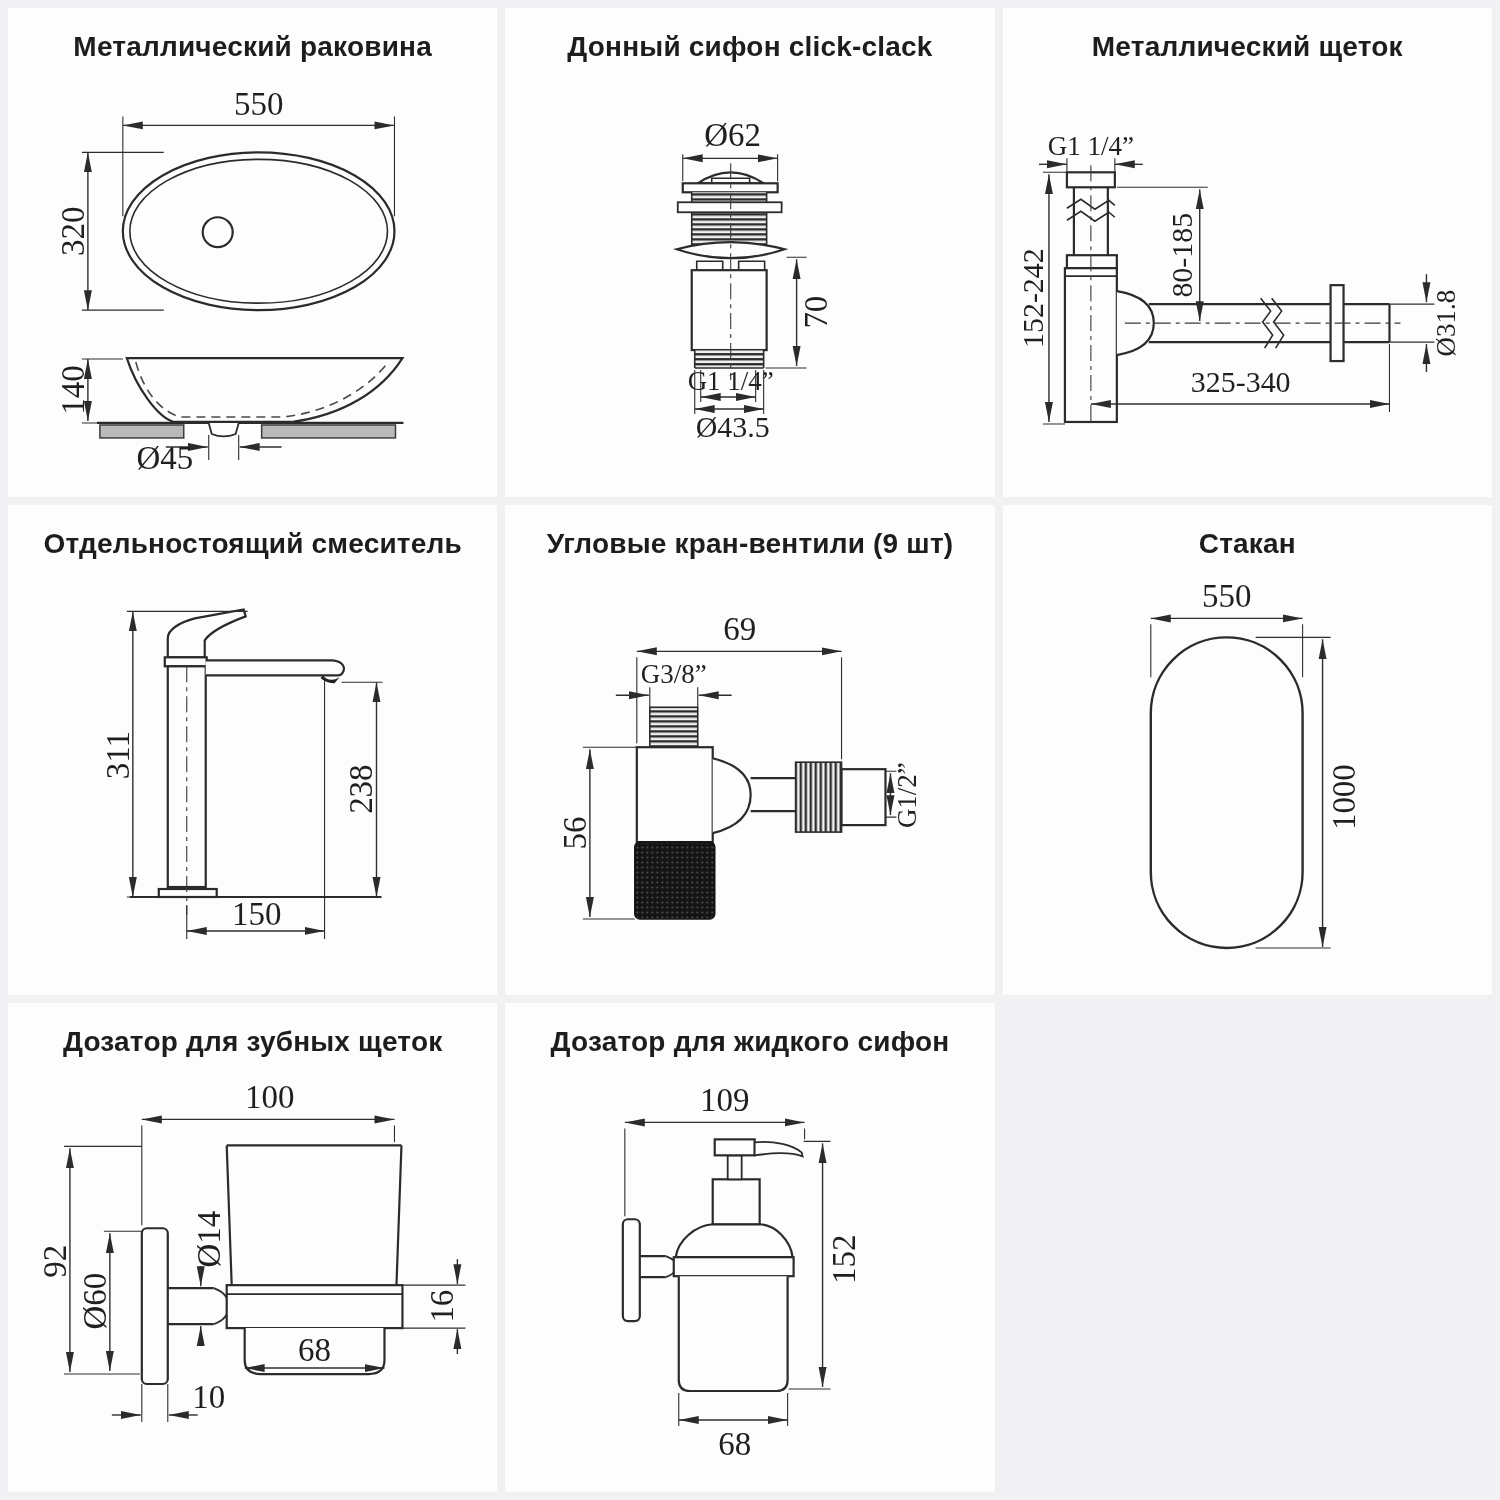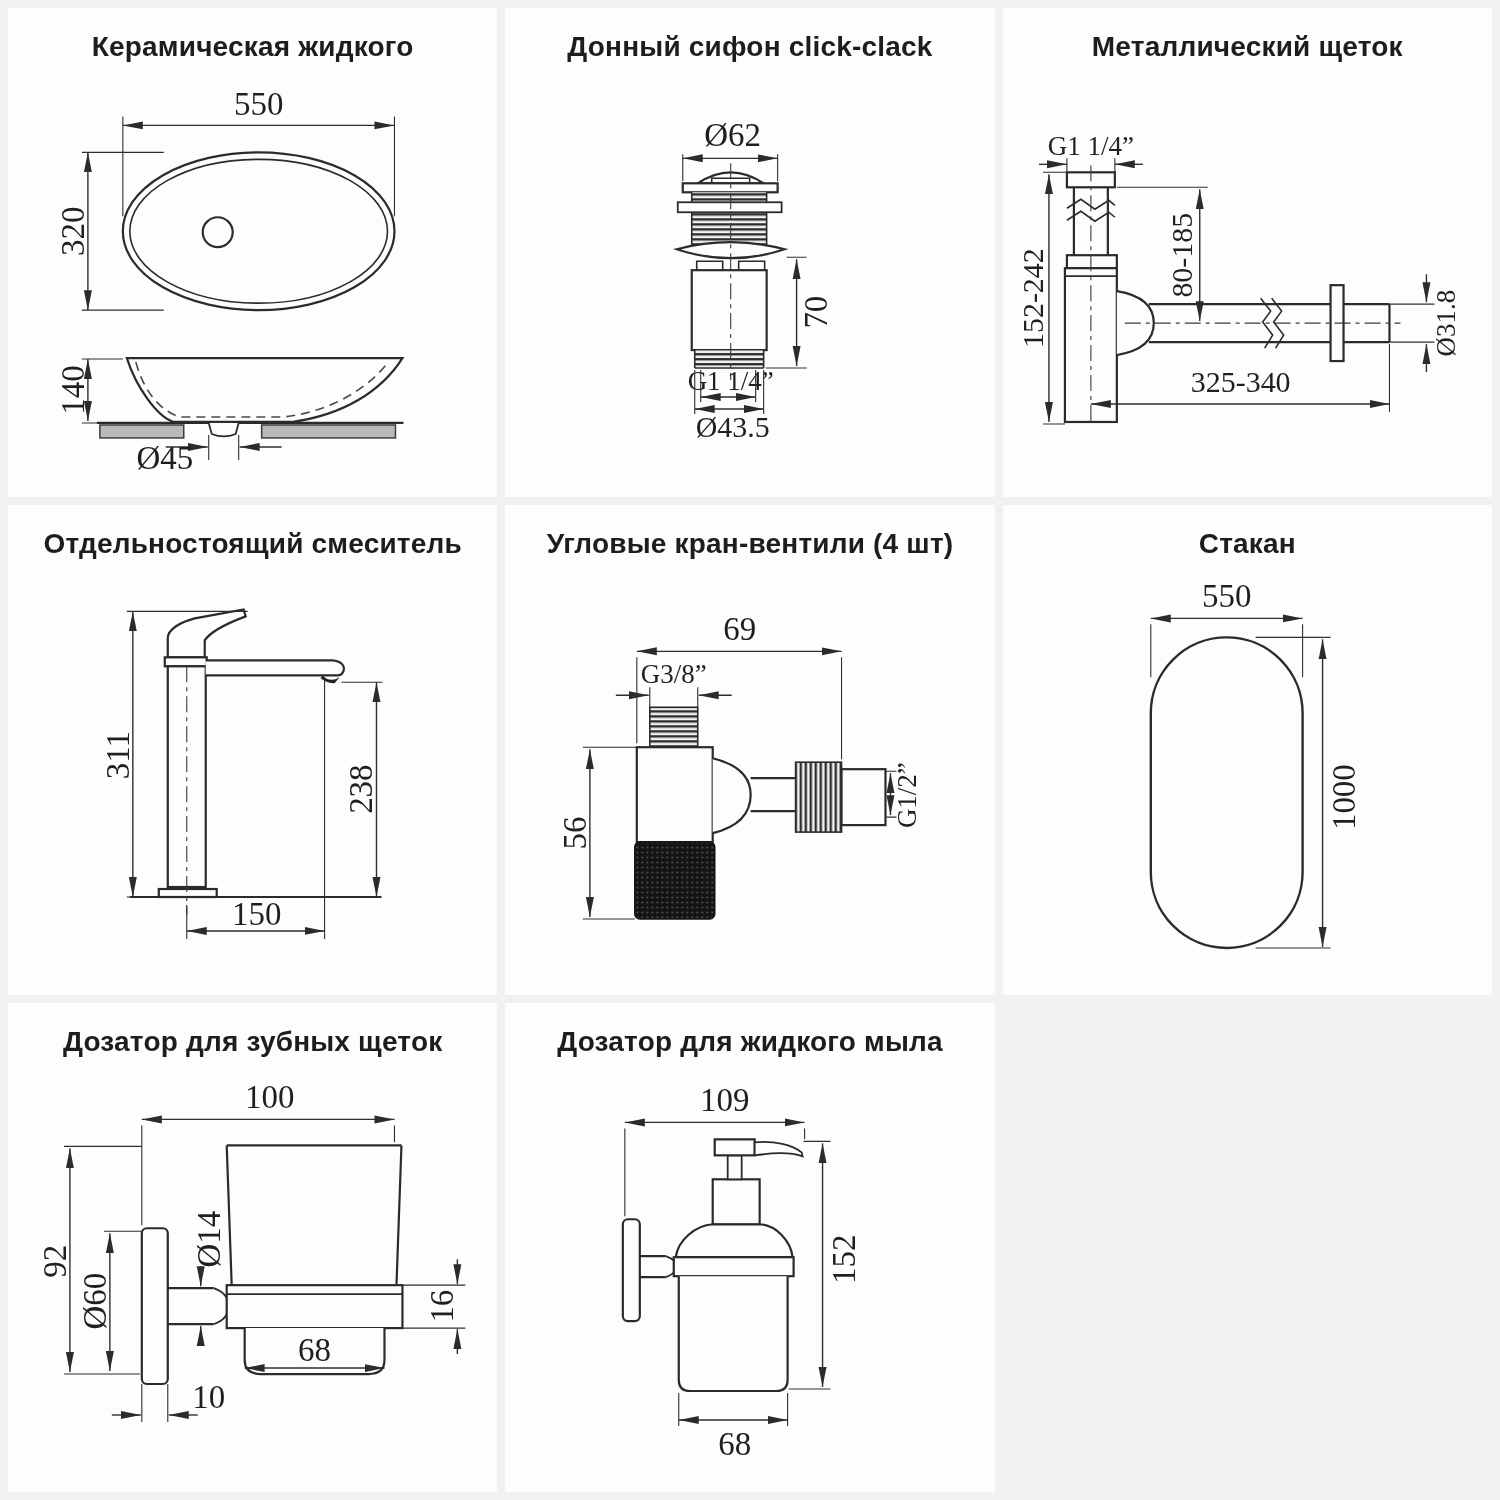--- a/index.html
+++ b/index.html
@@ -43,21 +43,21 @@
     <pattern id="knurl" width="5" height="5" patternUnits="userSpaceOnUse">
       <rect width="5" height="5" fill="#141414"></rect>
         <circle cx="2.5" cy="2.5" r="1" fill="#555"></circle>
     </pattern>
   </defs>
 </svg>
 
 <div class="grid">
 
   <div class="cell">
-    <h2>Керамическая жидкого</h2>
+    <h2>Металлический раковина</h2>
     <svg viewBox="0 0 490 429">
       <g>
         <ellipse class="ol" cx="251" cy="163" rx="136" ry="79"></ellipse>
         <ellipse class="ol2" cx="251" cy="163" rx="129" ry="72"></ellipse>
         <circle class="ol" cx="210" cy="164" r="15"></circle>
       </g>
       <g>
         <path class="xl" d="M115 48 V148 M387 48 V148"></path>
         <path class="dl" d="M115 57 H387" marker-start="url(#ar)" marker-end="url(#ar)"></path>
         <text class="dt" x="251" y="47">550</text>
@@ -201,21 +201,21 @@
       </g>
       <g>
         <path class="xl" d="M317 113 V374 M179 340 V374"></path>
         <path class="dl" d="M179 366 H317" marker-start="url(#ar)" marker-end="url(#ar)"></path>
         <text class="dt" x="249" y="360">150</text>
       </g>
     </svg>
   </div>
 
   <div class="cell">
-    <h2>Угловые кран-вентили (4 шт)</h2>
+    <h2>Угловые кран-вентили (9 шт)</h2>
     <svg viewBox="0 0 490 429">
       <g>
         <rect x="145" y="142" width="48" height="40" fill="url(#hthread)"></rect>
         <rect class="ol2" x="145" y="142" width="48" height="40" fill="none"></rect>
         <rect class="olf" x="132" y="182" width="76" height="95"></rect>
         <path class="ol" d="M246 213 H291 M246 246 H291"></path>
         <path class="olf" d="M208 193 C236 200 246 213 246 229.5 C246 246 236 261 208 268"></path>
         <rect x="291" y="197" width="46" height="70" fill="url(#vthread)"></rect>
         <rect class="ol2" x="291" y="197" width="46" height="70" fill="none"></rect>
         <rect class="olf" x="337" y="204" width="44" height="56"></rect>
@@ -307,21 +307,21 @@
       <g>
         <path class="xl" d="M134 321 V359 M160 321 V359"></path>
         <path class="dl" d="M104 352 H133" marker-end="url(#ar)"></path>
         <path class="dl" d="M190 352 H161" marker-end="url(#ar)"></path>
         <text class="dt" x="201" y="345">10</text>
       </g>
     </svg>
   </div>
 
   <div class="cell">
-    <h2>Дозатор для жидкого мыла</h2>
+    <h2>Дозатор для жидкого сифон</h2>
     <svg viewBox="0 0 490 429">
       <g>
         <path class="ol" d="M135 193 H161 M135 214 H161"></path>
         <path class="olf2" d="M161 193 C169 196 172 199 172 203 C172 208 169 211 161 214"></path>
         <path class="olf" d="M208 161 L255 161 C271 162 286 177 288 194 L171 194 C173 177 191 162 208 161 Z"></path>
         <rect class="olf" x="169" y="194" width="120" height="19"></rect>
         <path class="olf" d="M174 213 V317 Q174 328 185 328 H272 Q283 328 283 317 V213"></path>
         <rect class="olf" x="208" y="116" width="47" height="45"></rect>
         <rect class="olf2" x="223" y="92" width="14" height="24"></rect>
         <rect class="olf" x="210" y="76" width="40" height="16"></rect>

